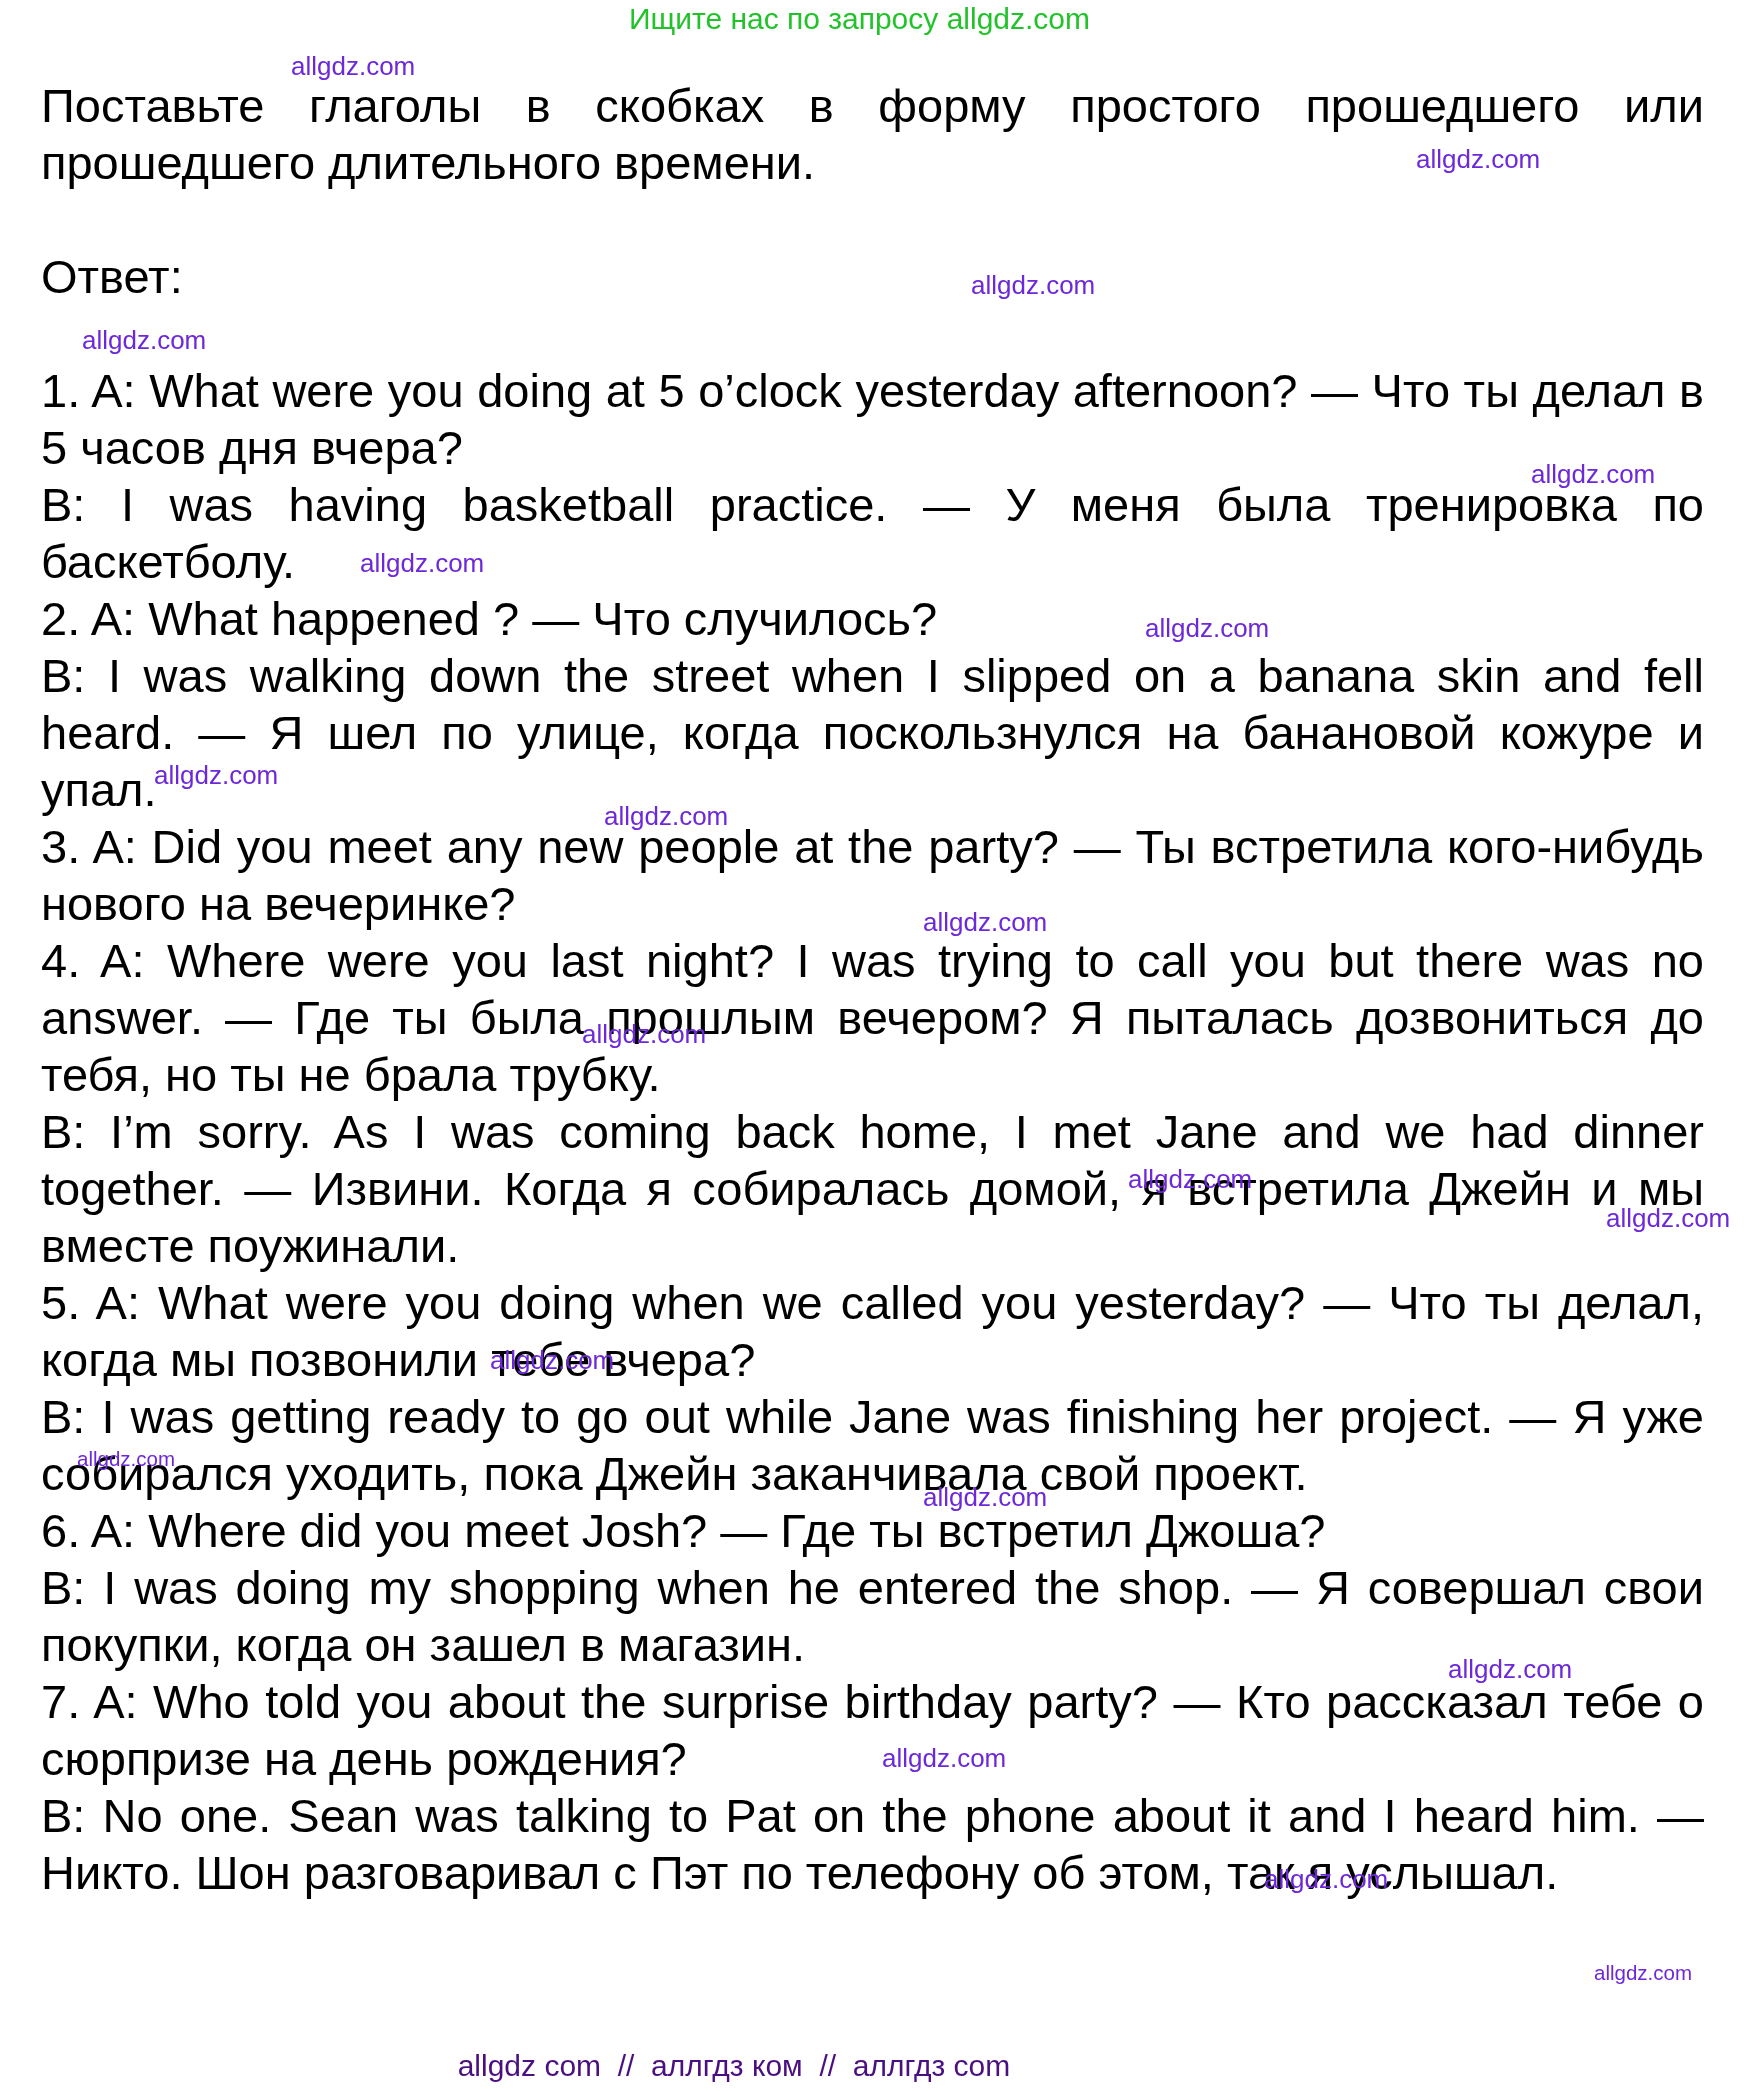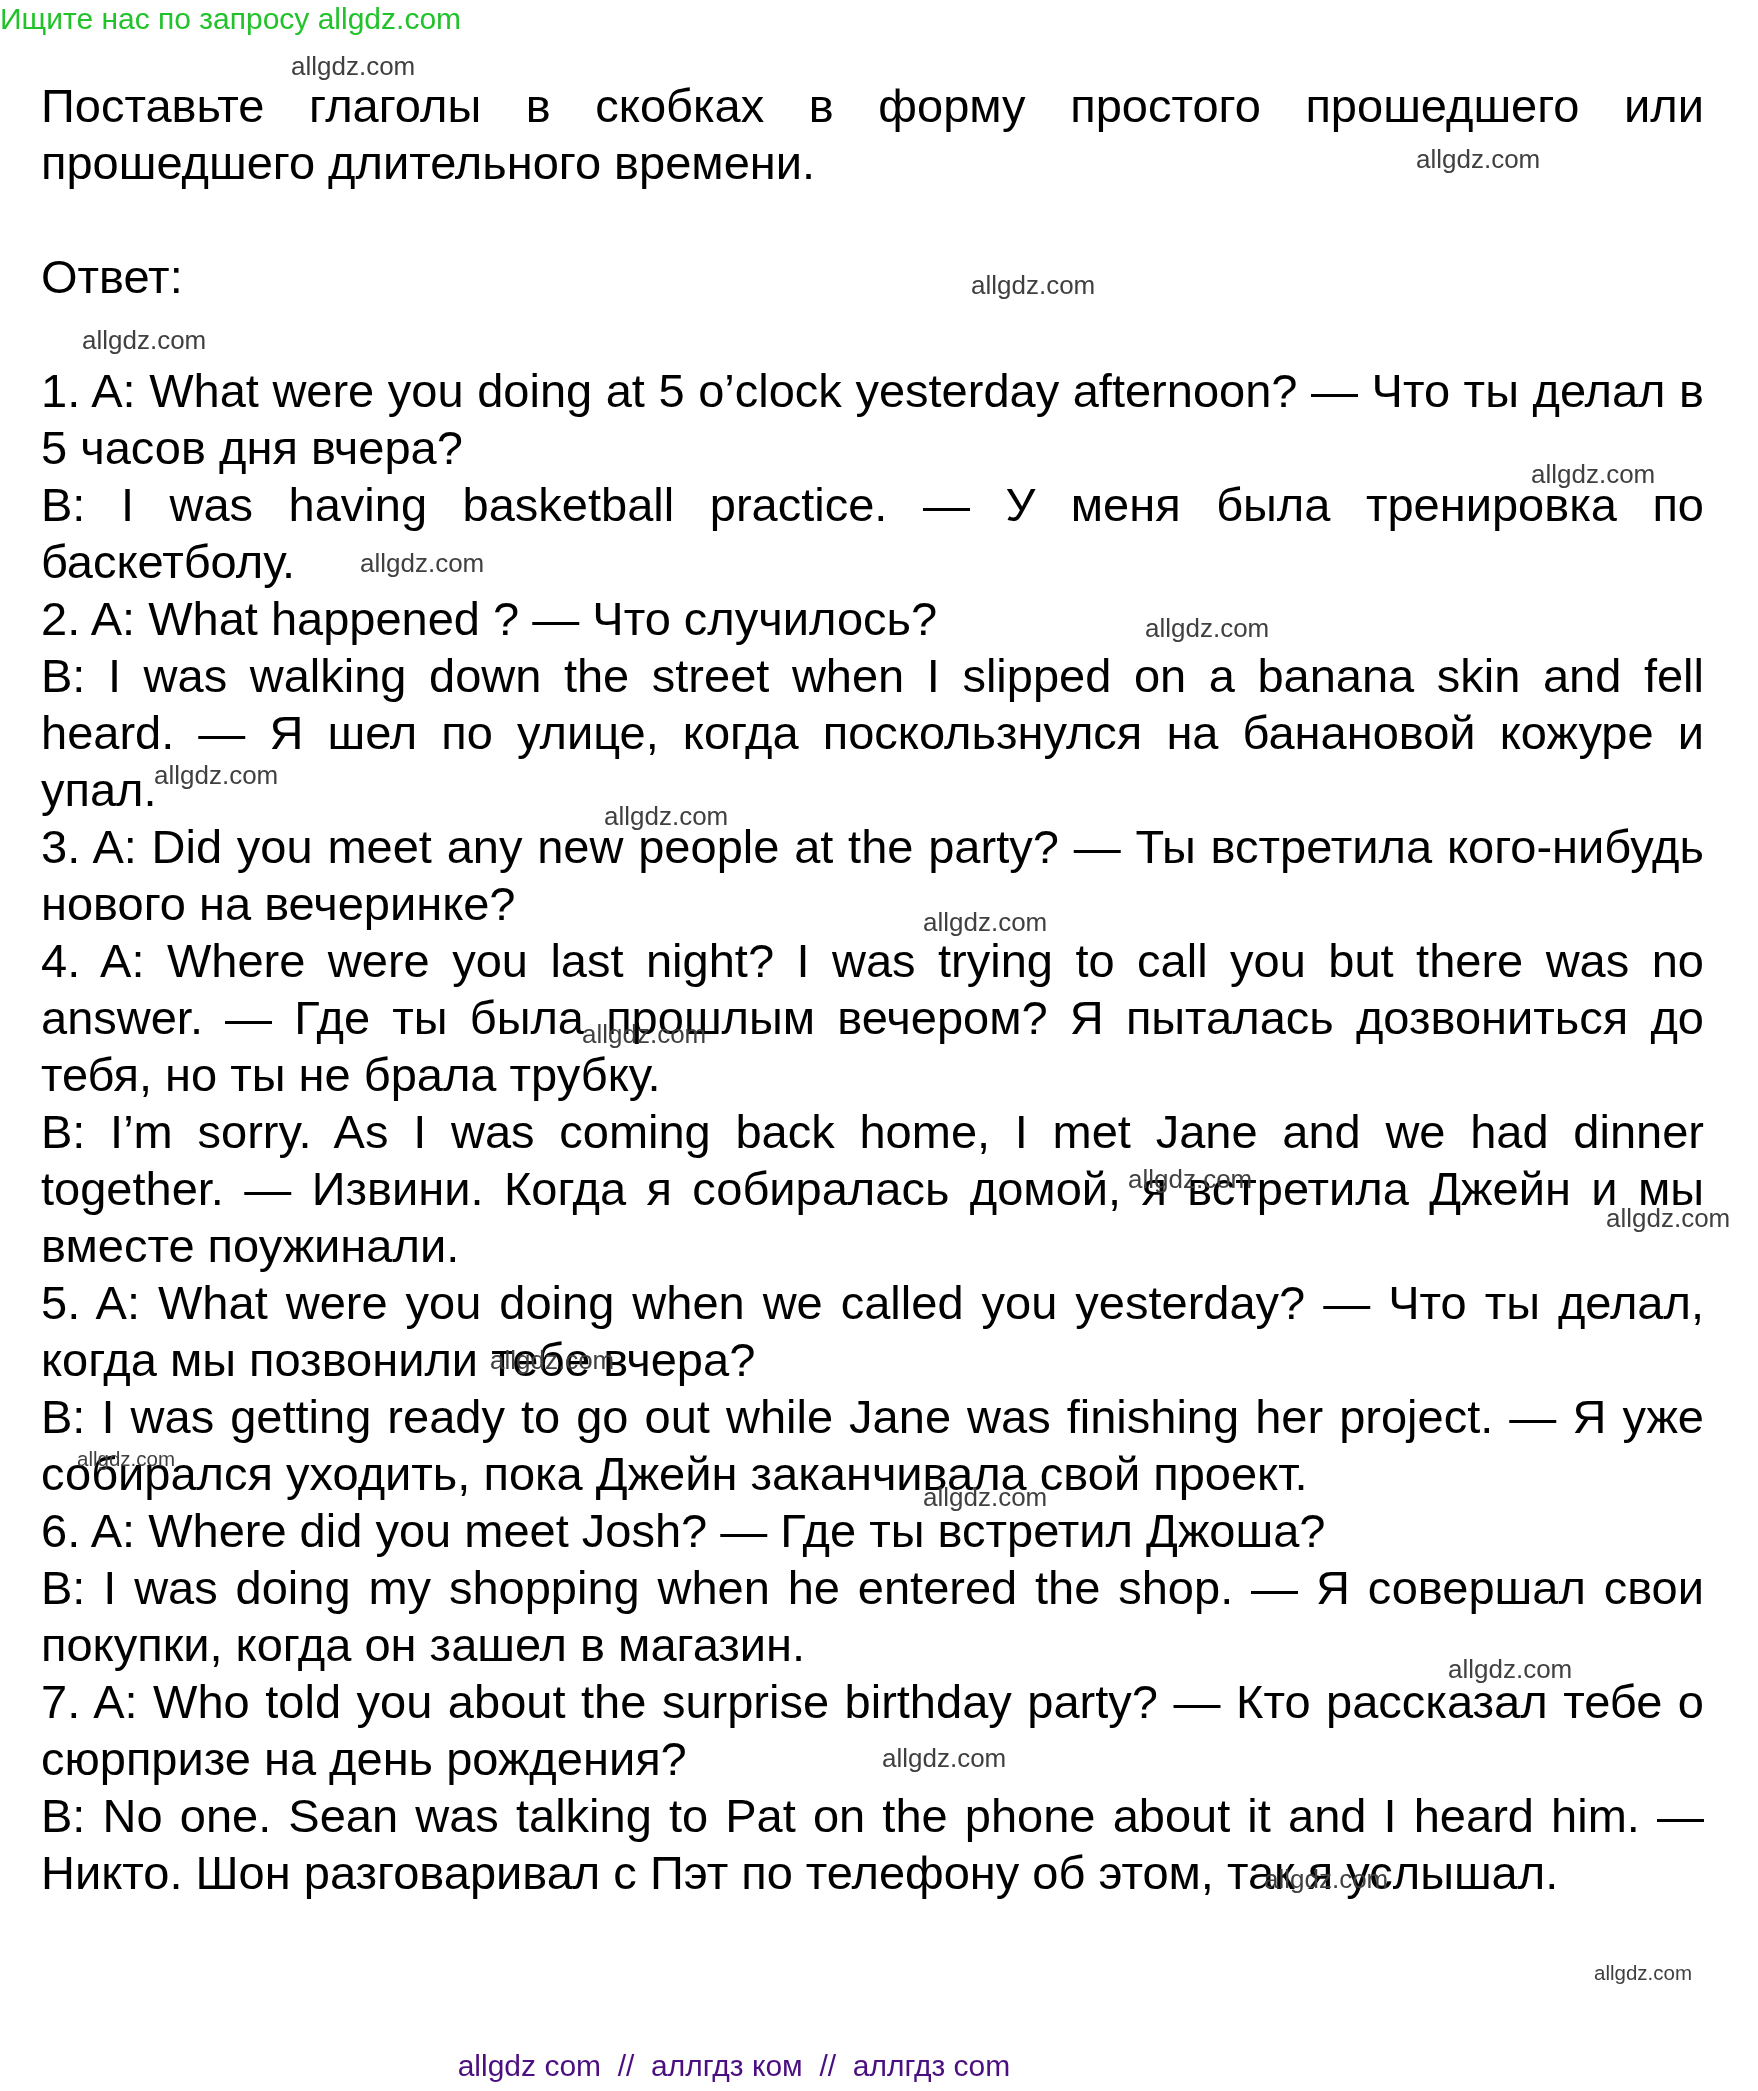--- a/index.html
+++ b/index.html
@@ -1,23 +1,23 @@
 <!DOCTYPE html>
 <html style="font-size:13.7px"><head>
 <meta charset="utf-8">
 <style>
   html, body { margin:0; padding:0; background:#ffffff; }
   body { width:1758px; height:2091px; position:relative; overflow:hidden; font-family:"Liberation Sans", sans-serif; color:#000; }
-  .header { position:absolute; top:0; left:0; width:1719px; text-align:left; font-size:30px; line-height:38px; color:#22c22a; }
+  .header { position:absolute; top:0; left:0; width:1719px; text-align:center; font-size:30px; line-height:38px; color:#22c22a; }
   .footer { position:absolute; top:2046px; left:0; width:1468px; text-align:center; font-size:30px; line-height:39px; color:#4b0f80; white-space:pre; }
   .content { position:absolute; left:41px; top:77px; width:1663px; font-size:47px; line-height:57px; }
   .content p { margin:0; text-align:justify; }
   .task { }
   .answer-label { margin-top:57px !important; margin-bottom:57px !important; }
-  .wm { position:absolute; font-size:26px; line-height:27px; color:#404040; white-space:nowrap; }
+  .wm { position:absolute; font-size:26px; line-height:27px; color:#6d28d9; white-space:nowrap; }
 </style>
 </head>
 <body>
 
 <div class="header">Ищите нас по запросу allgdz.com</div>
 
 <div class="content">
   <p class="task">Поставьте глаголы в скобках в форму простого прошедшего или прошедшего длительного времени.</p>
   <p class="answer-label">Ответ:</p>
 

